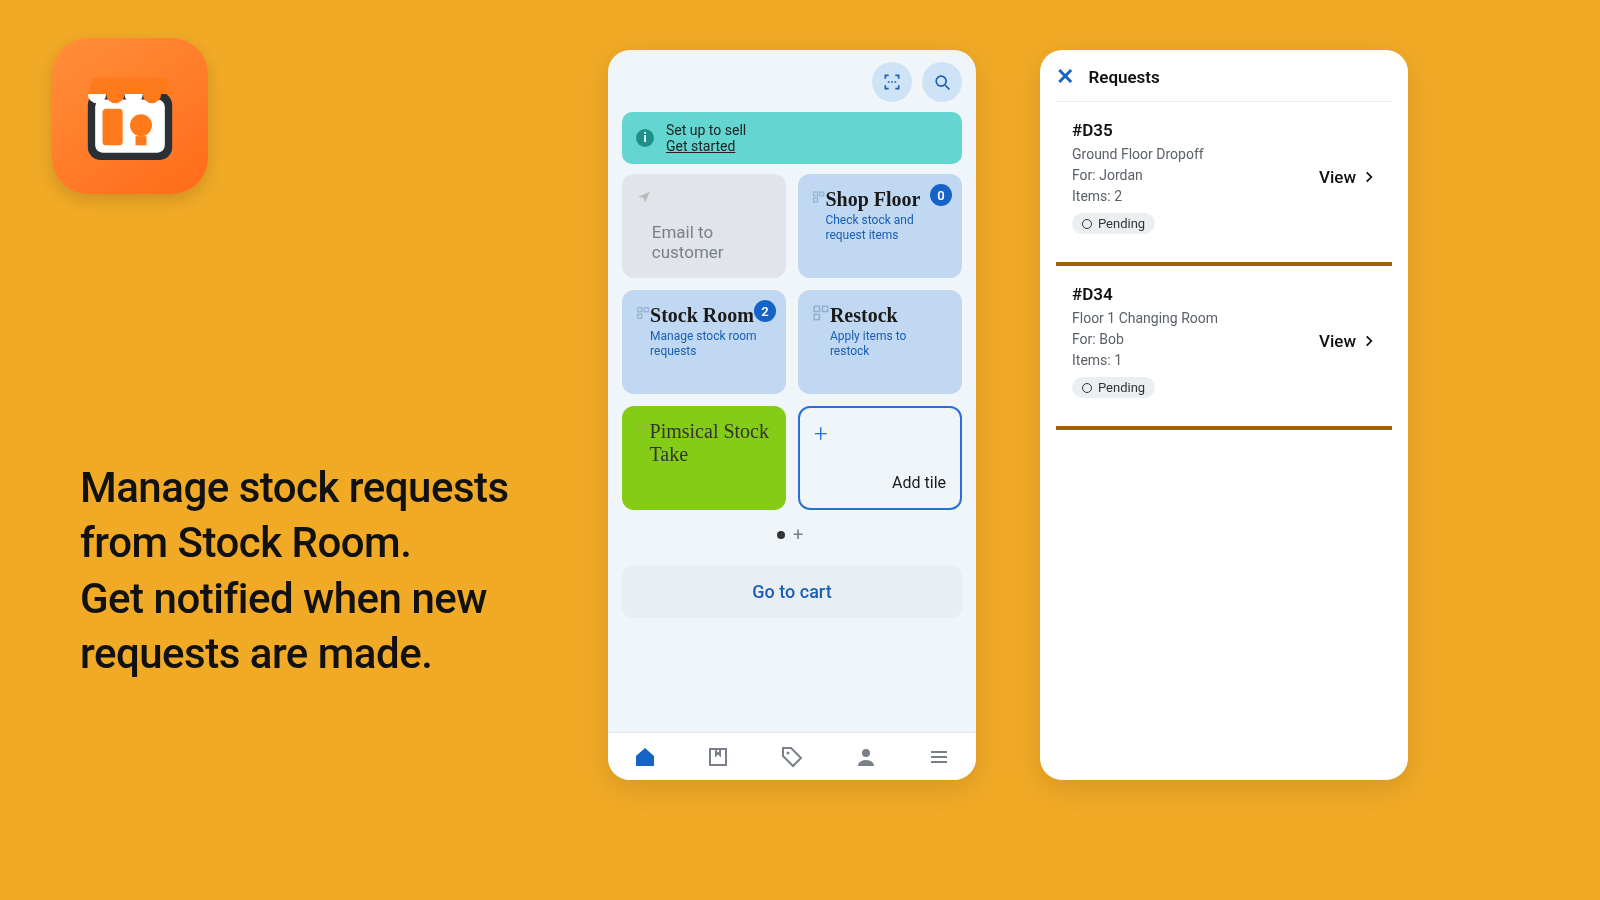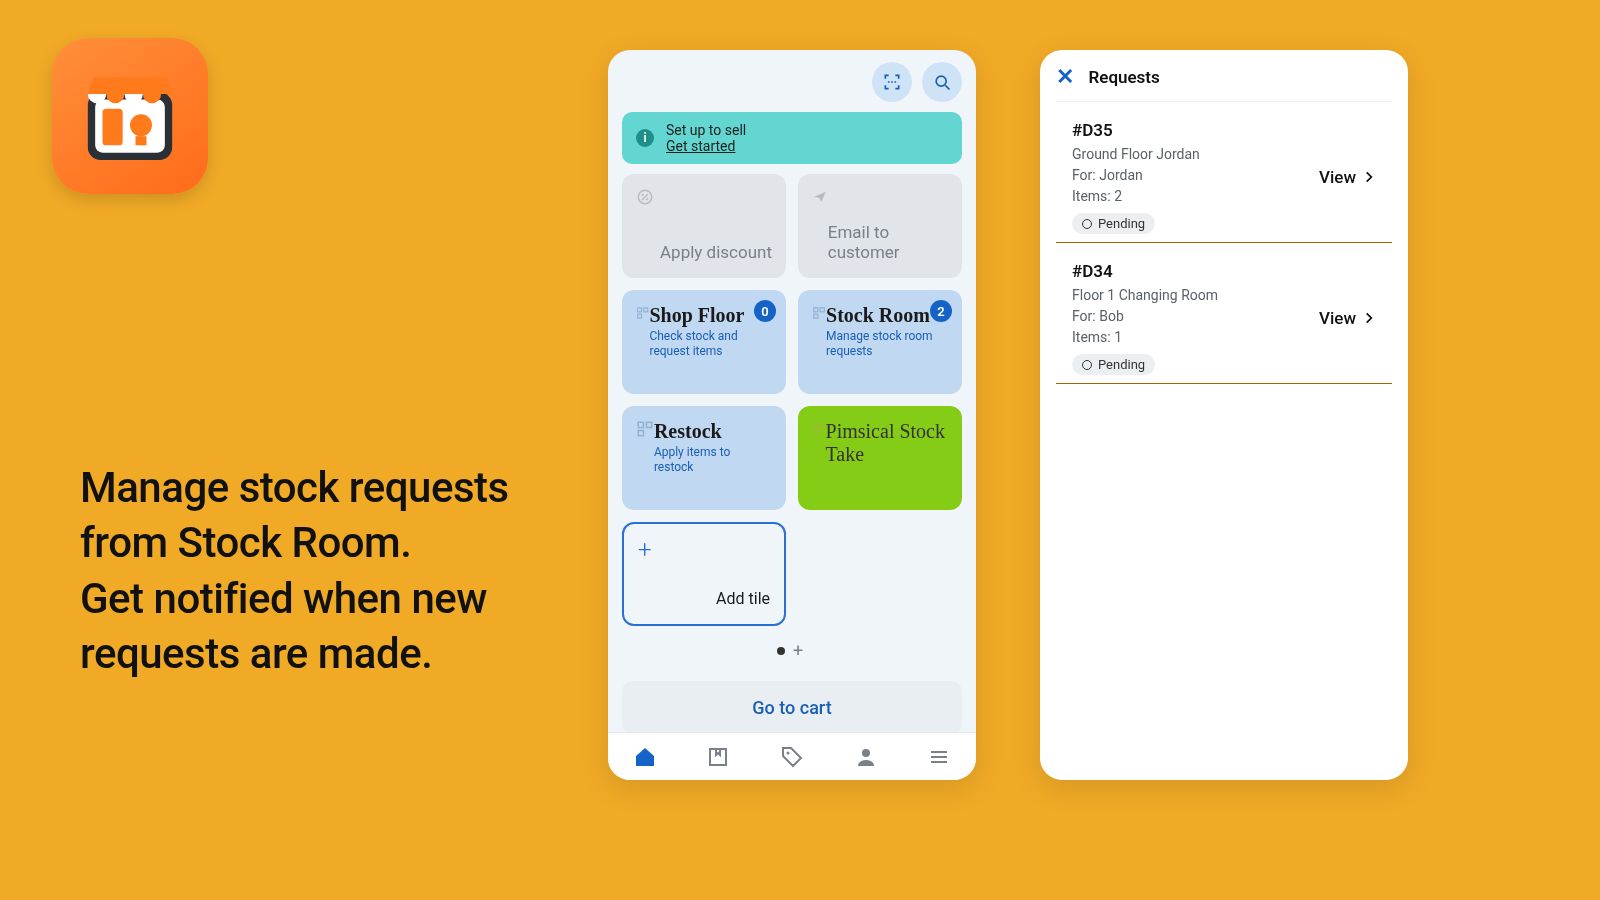--- a/index.html
+++ b/index.html
@@ -129,22 +129,22 @@
 
 .p2-head {
   display:flex; align-items:center; gap:14px;
   padding:14px 16px 12px;
 }
 .p2-head .close { color:#1663c7; font-size:22px; font-weight:700; }
 .p2-head .title { font-size:17px; font-weight:600; color:#111; }
 .hr { height:1px; background:#eceff2; margin:0 16px; }
 
 .req-card {
-  padding: 18px 16px 8px;
-  border-bottom:1px solid #a16207;
+  padding: 18px 16px 28px;
+  border-bottom:4px solid #a16207;
   margin:0 16px;
   display:flex; align-items:center; gap:10px;
 }
 .req-card:first-of-type { margin-top: 30px; }
 .req-left { flex:1; }
 .req-id { font-size:17px; font-weight:600; color:#111; margin-bottom:4px;}
 .req-line { font-size:14px; color:#5a6168; line-height:1.5; }
 .pill {
   display:inline-flex; align-items:center; gap:6px;
   background:#eceff2; border-radius:12px;
@@ -200,29 +200,20 @@
     <div class="info-ic">i</div>
     <div class="bt">
       <div class="t1">Set up to sell</div>
       <div class="t2">Get started</div>
     </div>
   </div>
 
   <div class="tiles">
     <div class="tile gray">
       <svg class="tile-ic" viewBox="0 0 24 24">
-          <circle cx="12" cy="12" r="9" fill="none" stroke="#888" stroke-width="2"></circle>
-          <line x1="8" y1="16" x2="16" y2="8" stroke="#888" stroke-width="2"></line>
-          <circle cx="9" cy="9" r="1.5" fill="#888"></circle>
-          <circle cx="15" cy="15" r="1.5" fill="#888"></circle>
-        </svg>
-      <div class="gray-title">Apply discount</div>
-    </div>
-    <div class="tile gray">
-      <svg class="tile-ic" viewBox="0 0 24 24">
           <path d="M3 12 L21 4 L14 20 L11 13 Z" fill="#888"></path>
         </svg>
       <div class="gray-title">Email to customer</div>
     </div>
 
     <div class="tile blue">
       <svg class="tile-ic" viewBox="0 0 24 24">
           <rect x="3" y="3" width="7" height="7" fill="none" stroke="#5a80a8" stroke-width="2"></rect>
           <rect x="14" y="3" width="7" height="7" fill="none" stroke="#5a80a8" stroke-width="2"></rect>
           <rect x="3" y="14" width="7" height="7" fill="none" stroke="#5a80a8" stroke-width="2"></rect>
@@ -308,21 +299,21 @@
 <div class="phone phone2">
   <div class="p2-head">
     <div class="close">✕</div>
     <div class="title">Requests</div>
   </div>
   <div class="hr"></div>
 
   <div class="req-card">
     <div class="req-left">
       <div class="req-id">#D35</div>
-      <div class="req-line">Ground Floor Jordan</div>
+      <div class="req-line">Ground Floor Dropoff</div>
       <div class="req-line">For: Jordan</div>
       <div class="req-line">Items: 2</div>
       <div class="pill">
         <span class="o"></span>
         <span>Pending</span>
       </div>
     </div>
     <div class="view">
       <span>View</span>
       <svg viewBox="0 0 24 24">

